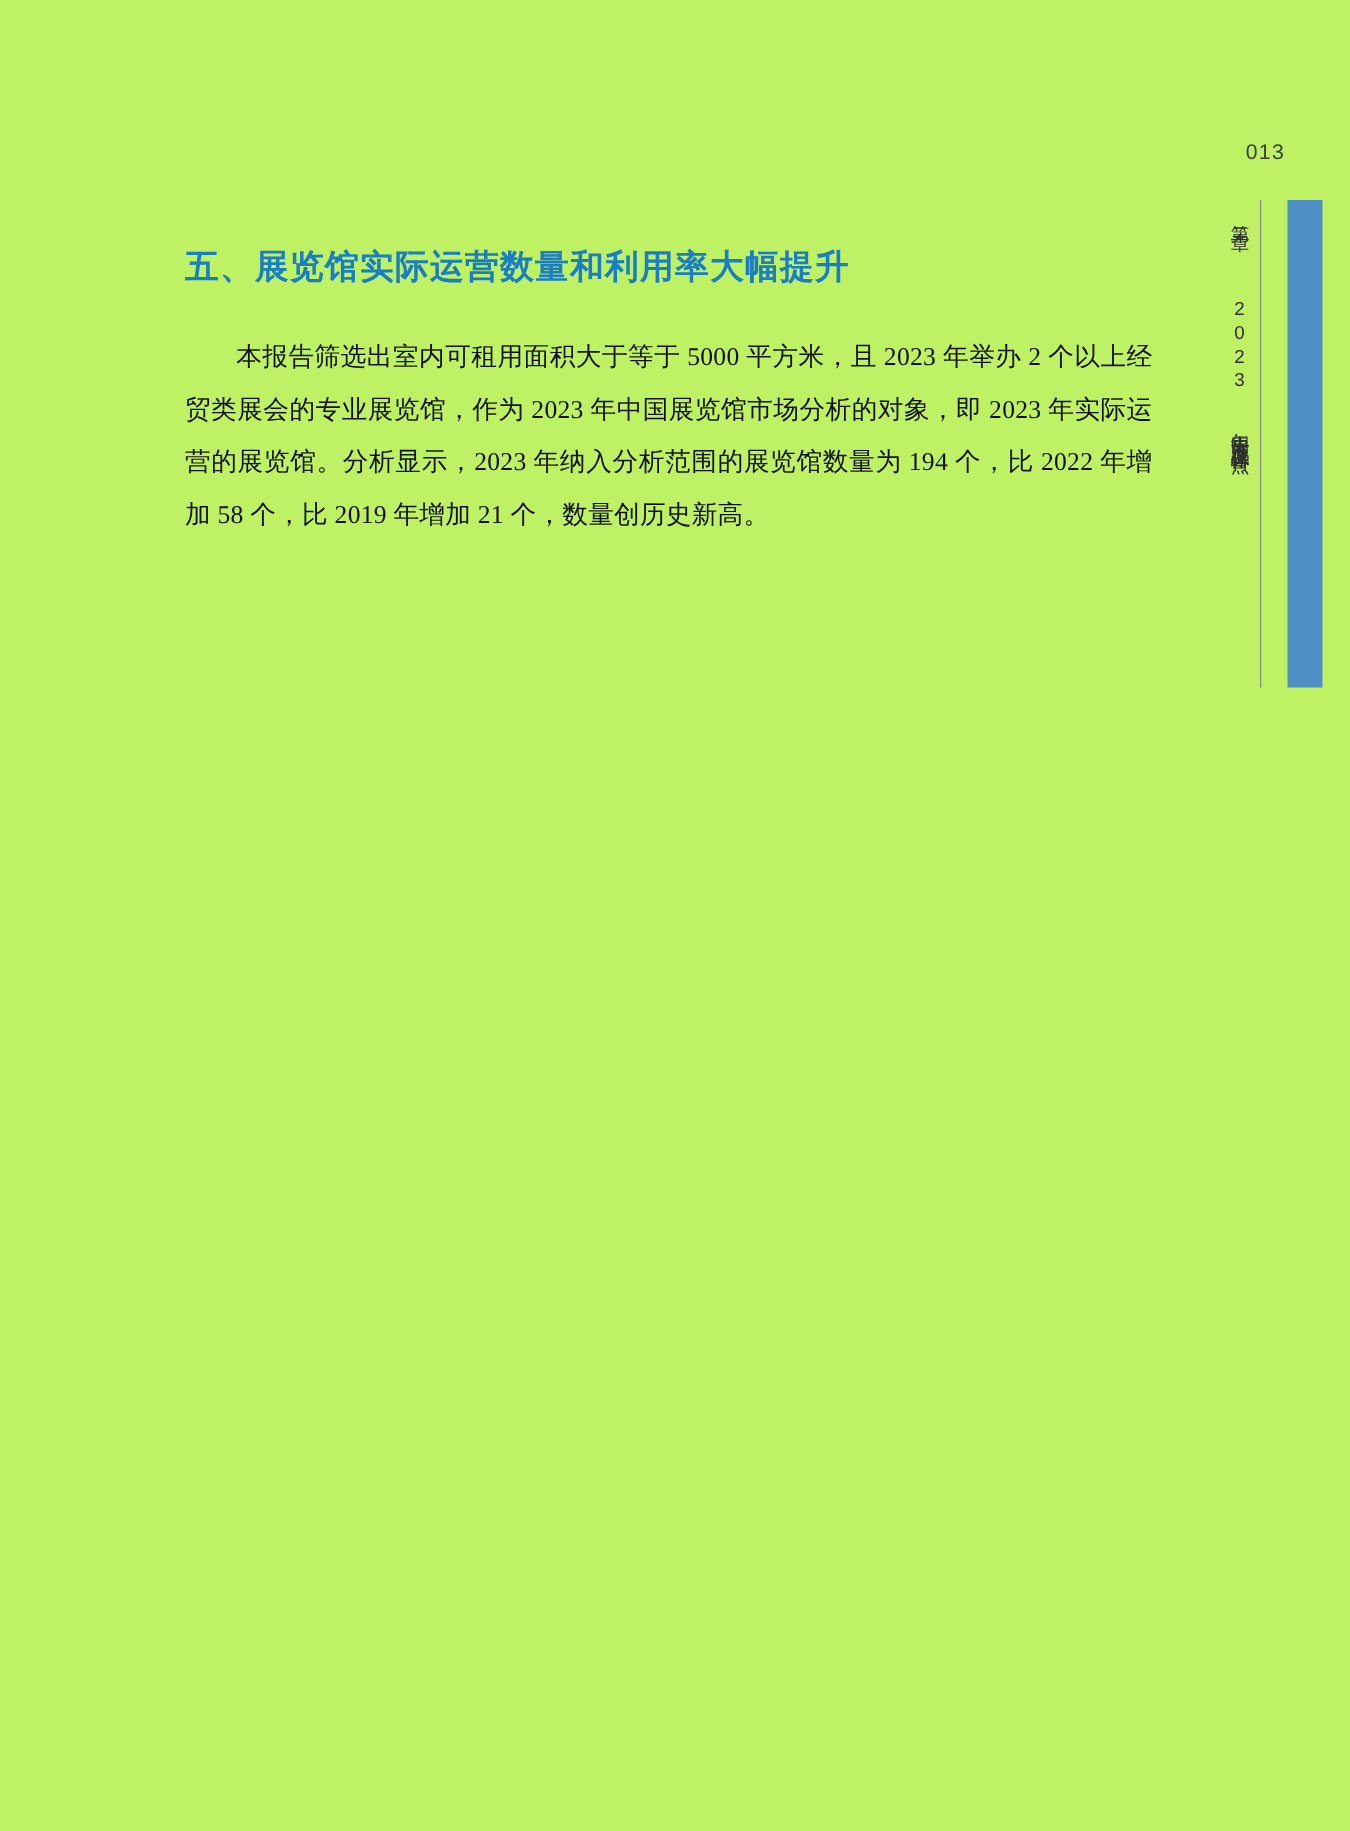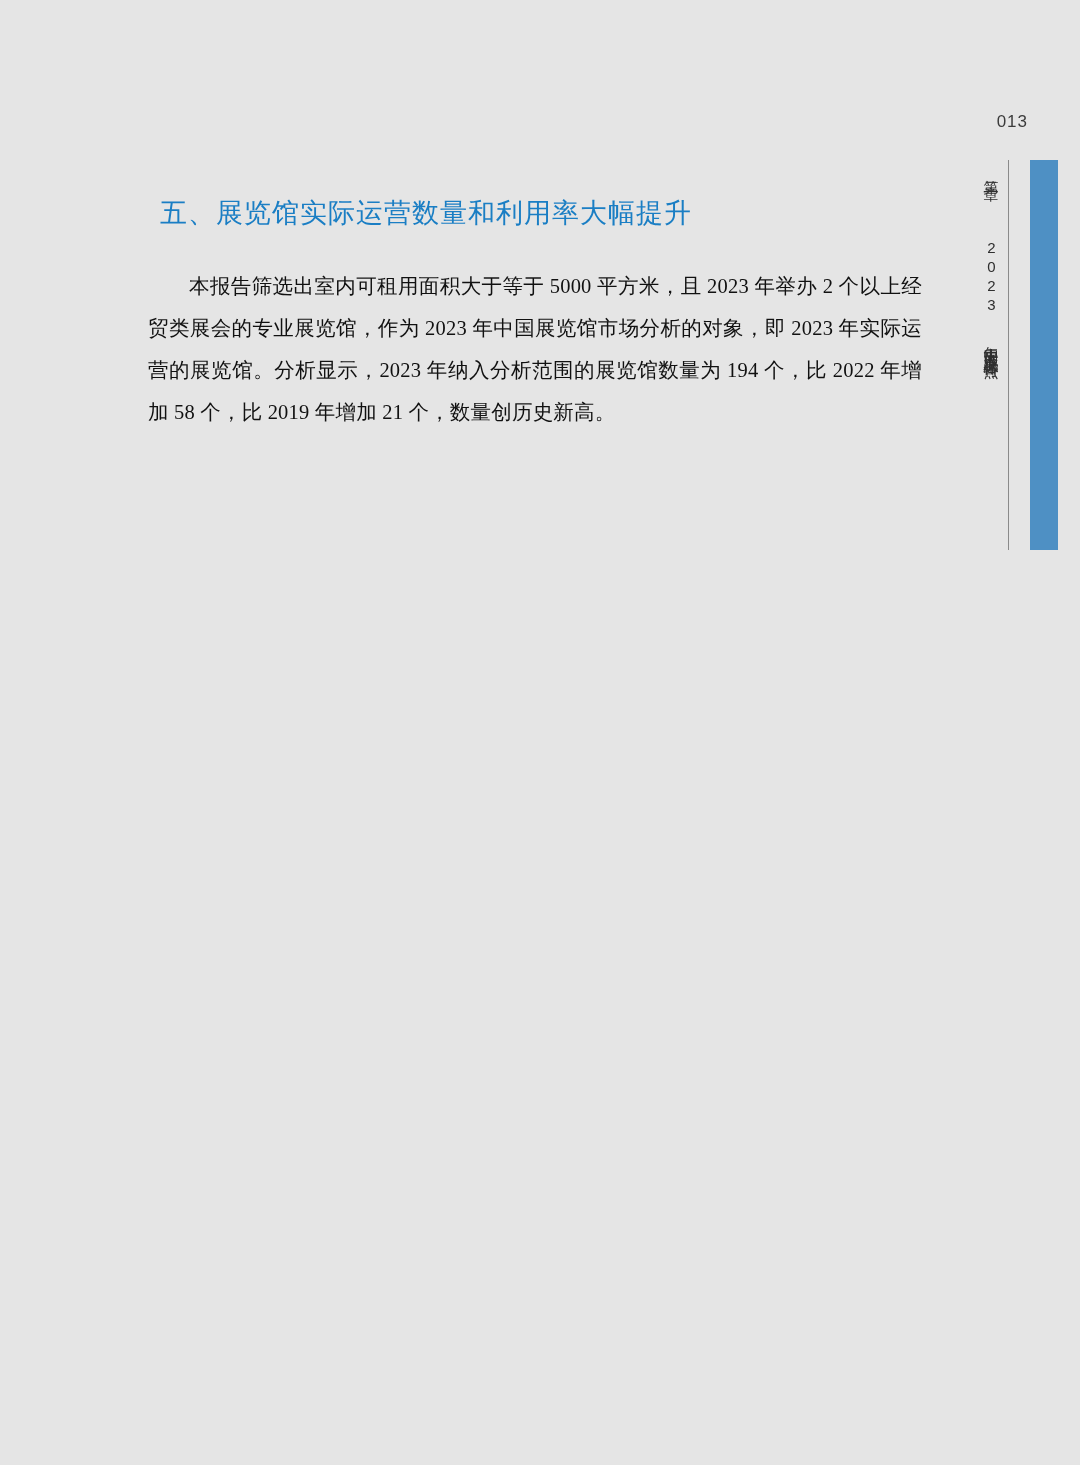--- a/index.html
+++ b/index.html
@@ -11,21 +11,21 @@
     height: 1465px;
     background: #ffffff;
     font-family: "Liberation Serif", serif;
     position: relative;
     overflow: hidden;
   }
   .page {
     position: relative;
     width: 1080px;
     height: 1465px;
-    background: #e5e5e5;
+    background: #bef264;
   }
 
   
   .page-number {
     position: absolute;
     top: 112px;
     right: 52px;
     font-family: "Liberation Sans", sans-serif;
     font-size: 17px;
     color: #3b3b3b;
@@ -71,25 +71,25 @@
 
   
   .content {
     position: absolute;
     left: 148px;
     top: 196px;
     width: 790px;
   }
   .section-heading {
     font-family: "Liberation Sans", sans-serif;
-    font-weight: normal;
+    font-weight: bold;
     font-size: 27px;
     color: #1a7ec4;
     letter-spacing: 1px;
-    margin: 0 0 34px 12px;
+    margin: 0 0 34px 0;
     line-height: 1.3;
   }
   p.body-text {
     margin: 0 16px 2px 0;
     font-size: 20.5px;
     line-height: 2.05;
     color: #111111;
     text-align: justify;
     text-justify: inter-ideograph;
     text-indent: 2em;

